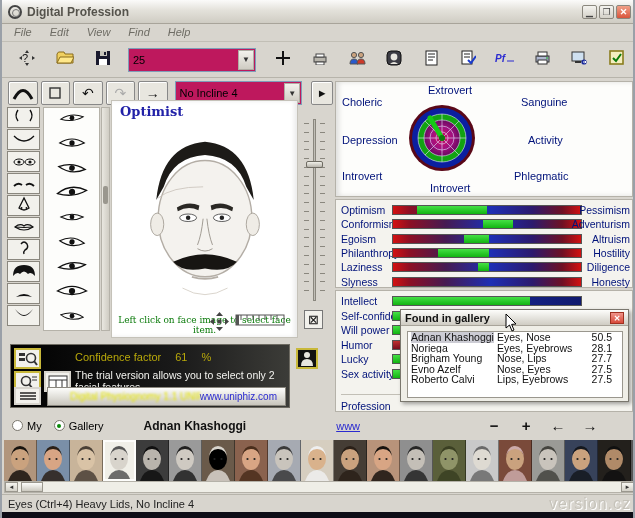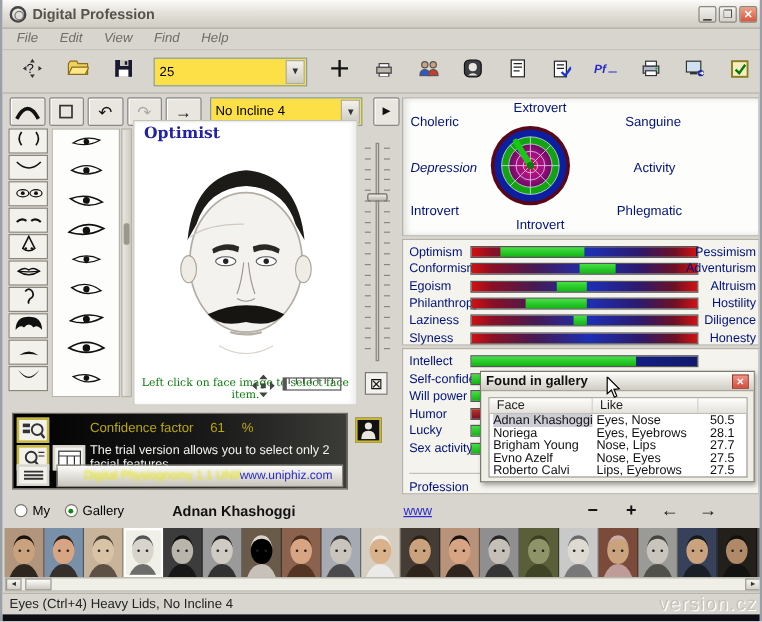--- a/index.html
+++ b/index.html
@@ -20,21 +20,21 @@
     background:linear-gradient(180deg,#f4f3ef,#d4d1c8); font-size:9px; line-height:12px; text-align:center; color:#444; }
   .winbtn.close { background:linear-gradient(180deg,#f0a088,#d9553c); color:#fff; font-weight:bold; }
 
   #menubar { left:0; top:24px; width:635px; height:18px; background:#d8d5ce; display:flex; gap:18px;
     padding:2px 12px; font-size:11px; color:#6e6c64; border-bottom:1px solid #c2bfb6; }
   .menu-item { cursor:default;font-style:italic; }
 
   #toolbar1 { left:0; top:42px; width:635px; height:36px; background:#d8d5ce; border-bottom:1px solid #b7b4ab;
     display:flex; align-items:center; }
   .tbtn { width:26px; height:24px; display:flex; align-items:center; justify-content:center; }
-  .combo { height:24px; background:#fde047; border:1px solid #7f9db9; display:flex; align-items:center;
+  .combo { height:24px; background:#be185d; border:1px solid #7f9db9; display:flex; align-items:center;
     font-size:11px; padding-left:4px; position:relative; }
   .combo .dd { position:absolute; right:1px; top:1px; bottom:1px; width:16px;
     background:linear-gradient(180deg,#f2f1ec,#cfccc3); border:1px solid #b0ada4; font-size:8px; color:#333;
     display:flex; align-items:center; justify-content:center; }
 
   #toolbar2 { left:2px; top:79px; width:329px; height:28px; display:flex; align-items:center; gap:3px; padding-left:4px; }
   .btn3d { width:30px; height:24px; background:#e8e6df; border:1px solid #888; border-radius:2px;
     display:flex; align-items:center; justify-content:center; box-shadow:1px 1px 0 #fff inset; }
 
   
@@ -690,21 +690,21 @@
 
   <div id="statusbar" class="abs">
     <span>Eyes (Ctrl+4) Heavy Lids, No Incline 4</span>
     <span id="watermark">version.cz</span>
   </div>
   <div id="bottom-strip" class="abs"></div>
 
   <div id="right-panel" class="abs">
     <div id="temper-box">
       <div class="tlabel" style="left:6px;top:14px;">Choleric</div>
-      <div class="tlabel" style="left:6px;top:52px;font-style:italic;">Depression</div>
+      <div class="tlabel" style="left:6px;top:52px;">Depression</div>
       <div class="tlabel" style="left:6px;top:88px;">Introvert</div>
       <div class="tlabel" style="left:92px;top:2px;">Extrovert</div>
       <div class="tlabel" style="left:185px;top:14px;">Sanguine</div>
       <div class="tlabel" style="left:192px;top:52px;">Activity</div>
       <div class="tlabel" style="left:178px;top:88px;">Phlegmatic</div>
       <div class="tlabel" style="left:94px;top:100px;">Introvert</div>
       <svg width="68" height="68" style="position:absolute;left:72px;top:22px;">
         <defs>
           <radialGradient id="rg" cx="50%" cy="50%">
               <stop offset="0%" stop-color="#d01060"></stop>
@@ -804,25 +804,20 @@
         </div>
       </div>
   </div>
 
   <div id="popup" class="abs">
     <div id="popup-title">
       <span>Found in gallery</span>
       <div id="popup-close">✕</div>
     </div>
     <div id="popup-table">
-      <div id="popup-head">
-        <div style="width:86px;">Face</div>
-        <div style="width:88px;">Like</div>
-        <div style="width:34px;border-right:none;"></div>
-      </div>
       <div id="popup-rows">
           <div class="prow sel">
             <div class="pc1"><span>Adnan Khashoggi</span></div>
     <div class="pc2">Eyes, Nose</div>
     <div class="pc3">50.5</div>
           </div>
           <div class="prow">
             <div class="pc1"><span>Noriega</span></div>
     <div class="pc2">Eyes, Eyebrows</div>
     <div class="pc3">28.1</div>

